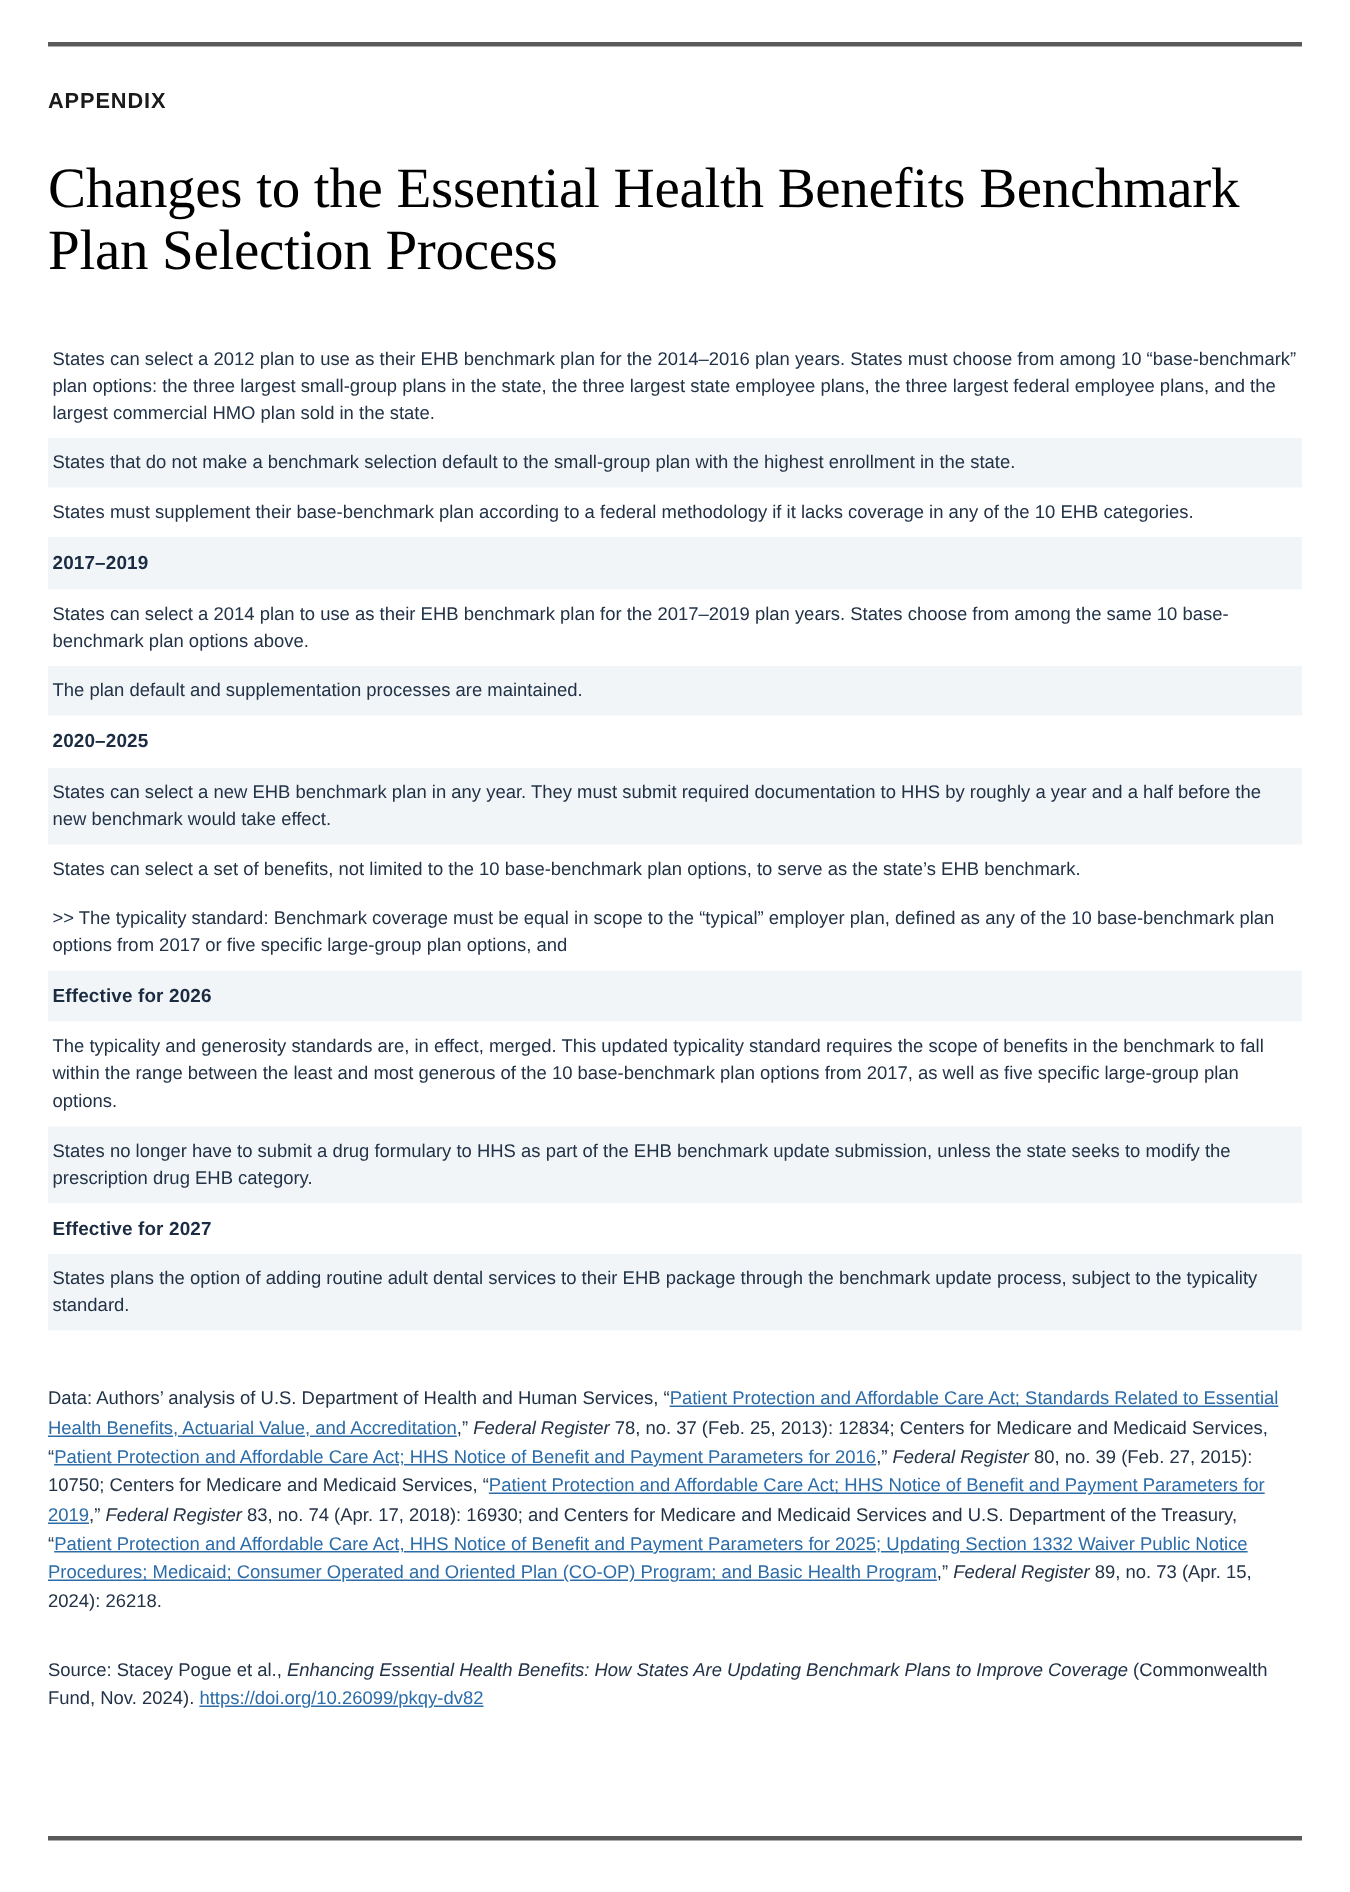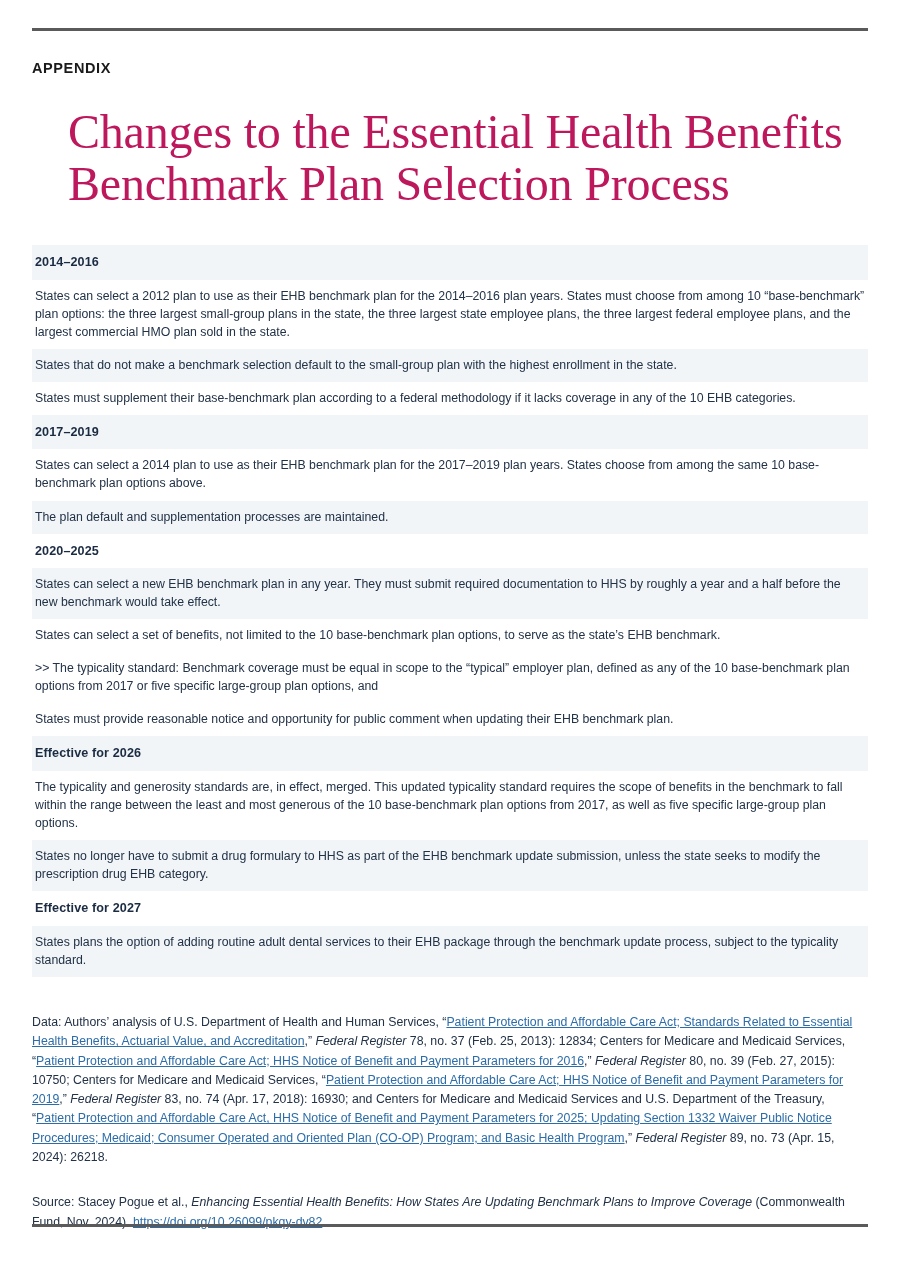--- a/index.html
+++ b/index.html
@@ -44,26 +44,25 @@
     font-size: 14.5px;
     letter-spacing: 0.6px;
     color: #1a1a1a;
     line-height: 1;
   }
 
   .doc-title {
     margin-top: 30px;
     font-family: "Liberation Serif", serif;
     font-weight: normal;
-    font-size: 48px;
+    font-size: 38px;
     line-height: 1.1;
     letter-spacing: -0.2px;
-    color: #be185d;
+    color: #000000;
     max-width: 840px;
-    margin-left: 36px;
   }
 
   .table {
     margin-top: 34px;
     width: 836px;
   }
 
   .row {
     box-sizing: border-box;
     padding: 7px 3px 8px 3px;
@@ -112,23 +111,20 @@
 
 <div class="page">
 
   <div class="rule-top"></div>
 
   <div class="appendix-label">APPENDIX</div>
 
   <h1 class="doc-title">Changes to the Essential Health Benefits Benchmark Plan Selection Process</h1>
 
   <div class="table" id="table-body">
-      <div class="row shaded header-row">
-        <p>2014–2016</p>
-      </div>
       <div class="row">
         <p>States can select a 2012 plan to use as their EHB benchmark plan for the 2014–2016 plan years. States must choose from among 10 “base-benchmark” plan options: the three largest small-group plans in the state, the three largest state employee plans, the three largest federal employee plans, and the largest commercial HMO plan sold in the state.</p>
       </div>
       <div class="row shaded">
         <p>States that do not make a benchmark selection default to the small-group plan with the highest enrollment in the state.</p>
       </div>
       <div class="row">
         <p>States must supplement their base-benchmark plan according to a federal methodology if it lacks coverage in any of the 10 EHB categories.</p>
       </div>
       <div class="row shaded header-row">
@@ -144,23 +140,20 @@
         <p>2020–2025</p>
       </div>
       <div class="row shaded">
         <p>States can select a new EHB benchmark plan in any year. They must submit required documentation to HHS by roughly a year and a half before the new benchmark would take effect.</p>
       </div>
       <div class="row">
         <p>States can select a set of benefits, not limited to the 10 base-benchmark plan options, to serve as the state’s EHB benchmark.</p>
       </div>
       <div class="row">
         <p>&gt;&gt; The typicality standard: Benchmark coverage must be equal in scope to the “typical” employer plan, defined as any of the 10 base-benchmark plan options from 2017 or five specific large-group plan options, and</p>
-      </div>
-      <div class="row">
-        <p>States must provide reasonable notice and opportunity for public comment when updating their EHB benchmark plan.</p>
       </div>
       <div class="row shaded header-row">
         <p>Effective for 2026</p>
       </div>
       <div class="row">
         <p>The typicality and generosity standards are, in effect, merged. This updated typicality standard requires the scope of benefits in the benchmark to fall within the range between the least and most generous of the 10 base-benchmark plan options from 2017, as well as five specific large-group plan options.</p>
       </div>
       <div class="row shaded">
         <p>States no longer have to submit a drug formulary to HHS as part of the EHB benchmark update submission, unless the state seeks to modify the prescription drug EHB category.</p>
       </div>

